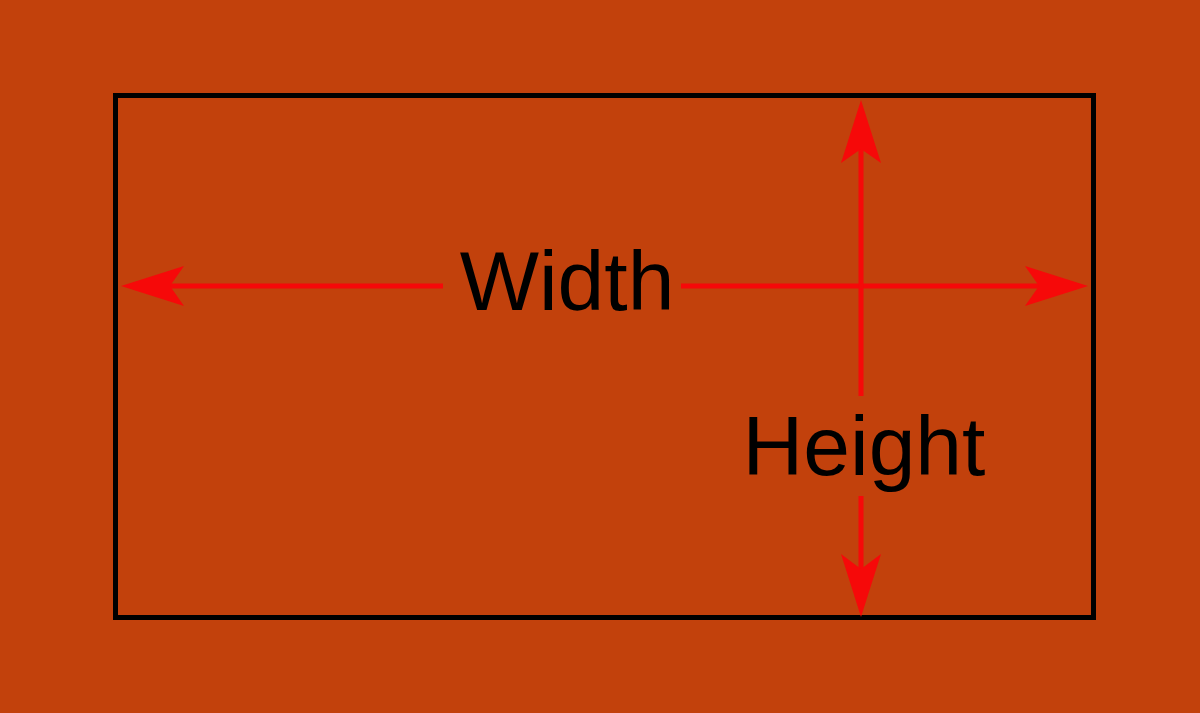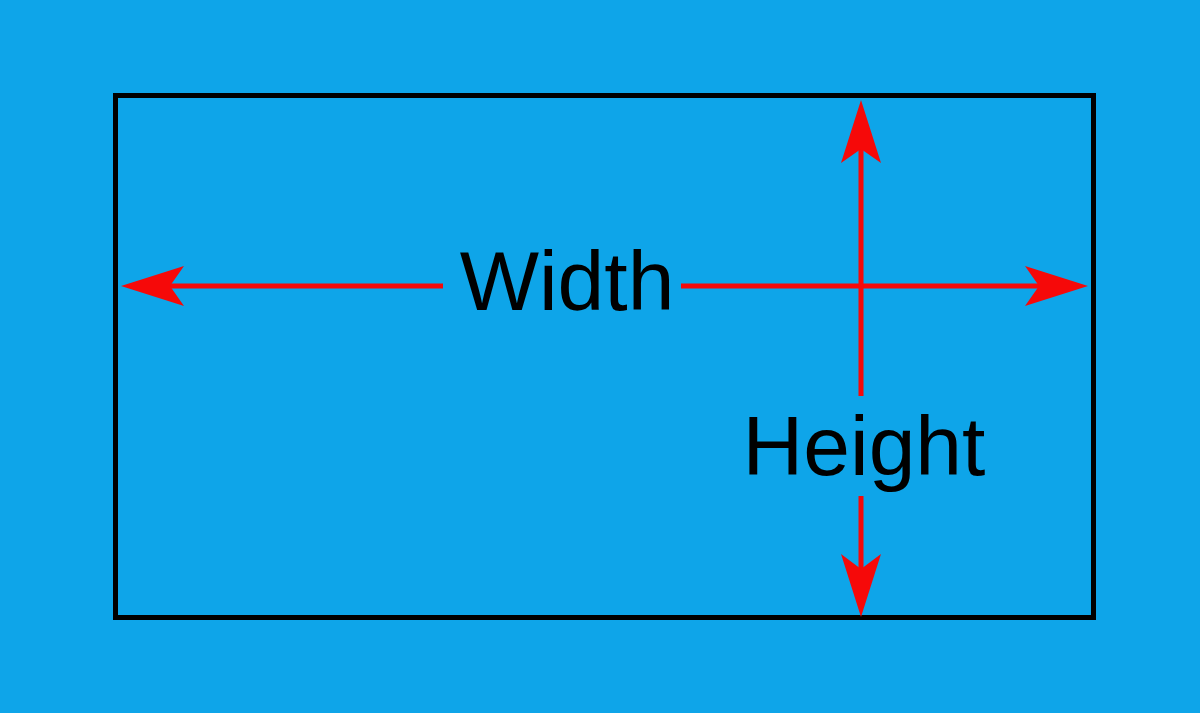--- a/index.html
+++ b/index.html
@@ -4,21 +4,21 @@
 <style>
   html, body {
     margin: 0;
     padding: 0;
     background: #ffffff;
   }
   .canvas {
     position: relative;
     width: 1200px;
     height: 713px;
-    background: #0ea5e9;
+    background: #c2410c;
     overflow: hidden;
   }
   svg {
     display: block;
   }
   .dim-label {
     font-family: "Liberation Sans", sans-serif;
     font-size: 84px;
     font-weight: 400;
   }

